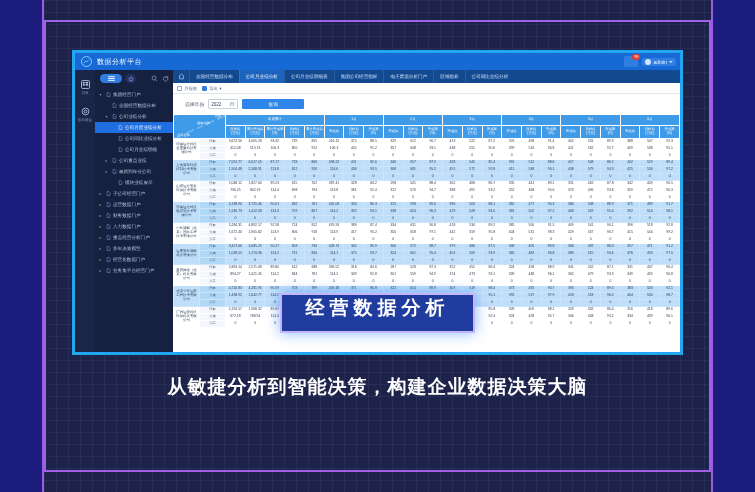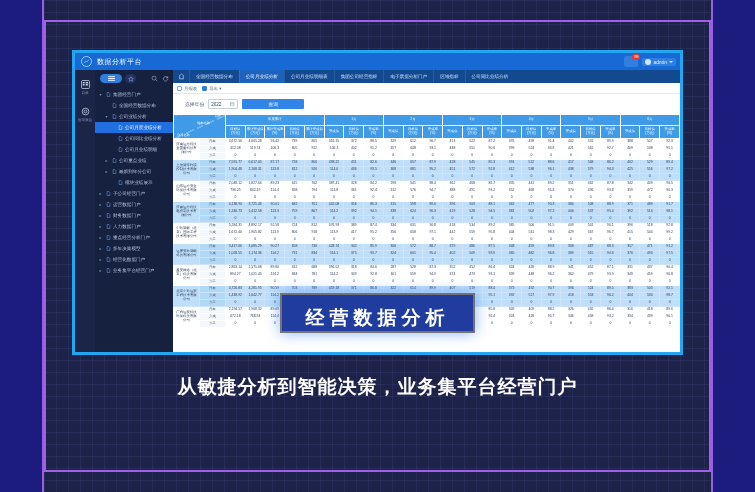--- a/index.html
+++ b/index.html
@@ -153,22 +153,22 @@
 
   tbody td { height: 7px; padding: 0 1px; color: #2f3c55; background: #fff; border-color: #dbe6f2; }
   tbody td.name { font-size: 3.4px; color: #27374f; white-space: normal; line-height: 1.1; padding: 0 1px; }
   tbody td.sub { font-size: 3.2px; color: #3b4a63; background: #f4f8fd; }
   tbody tr.zebra td { background: #bedefa; border-color: #cfe4f8; }
   tbody tr.zebra td.sub { background: #b2d8f8; }
 
   
   .plaque {
     position: absolute; left: 280px; top: 293px; width: 195px; height: 40px;
-    background: #1f3c9e; border: 2px solid #737373;
-    display: flex; align-items: flex-end; justify-content: center;
+    background: #1f3c9e; border: 2px solid #c4b5fd;
+    display: flex; align-items: flex-start; justify-content: center;
     box-shadow: 0 0 14px rgba(40,120,255,.55);
   }
   .plaque span { color: #fff; font-size: 19px; letter-spacing: 5px; font-weight: bold; }
 
   .caption {
     position: absolute; left: 0; right: 0; top: 374px; text-align: center;
     color: #ffffff; font-size: 19px; font-weight: bold; letter-spacing: 1px;
   }
 </style>
 </head>
@@ -1223,13 +1223,13 @@
         </div>
 
       </div>
     </div>
   </div>
 </div>
 
 <div class="plaque">
   <span>经营数据分析</span>
 </div>
-<div class="caption">从敏捷分析到智能决策，业务集平台经营门户</div>
+<div class="caption">从敏捷分析到智能决策，构建企业数据决策大脑</div>
 
 </body></html>

